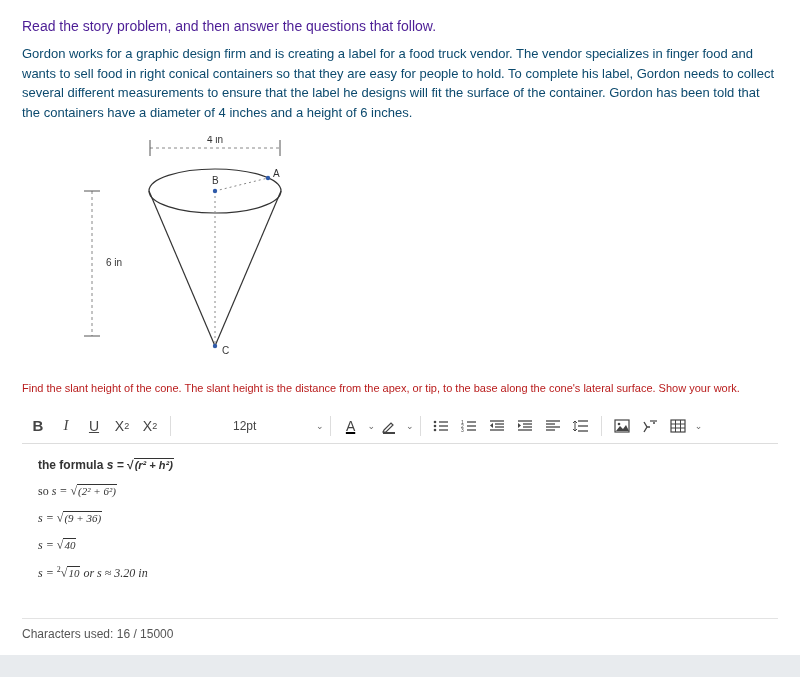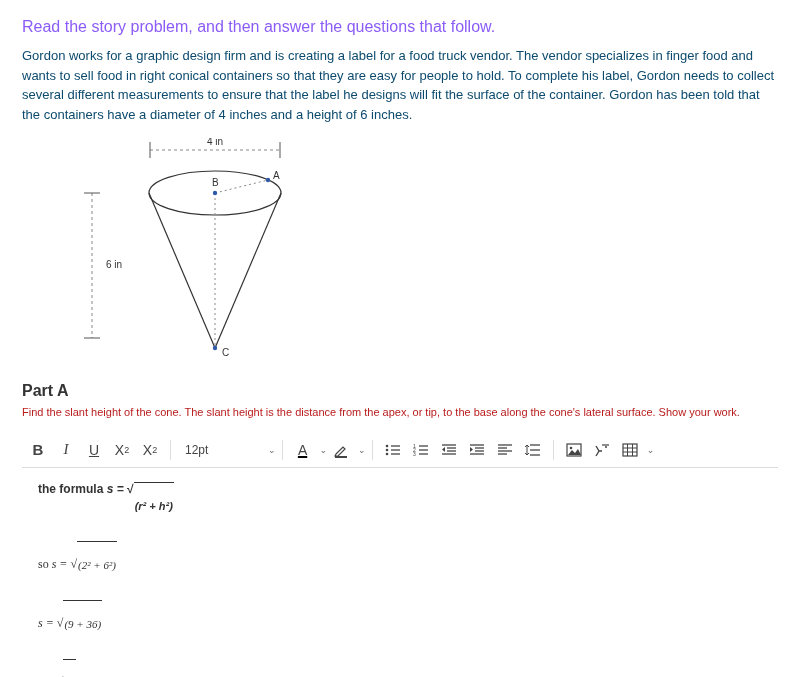--- a/index.html
+++ b/index.html
@@ -8,22 +8,22 @@
       background: #e8ebee;
       width: 800px;
       padding: 0;
       color: #333;
     }
     .container {
       background: #fff;
       padding: 18px 22px 14px 22px;
     }
     .instruction {
-      font-size: 16px;
-      color: #8b5cf6;
+      font-size: 14px;
+      color: #4c1d95;
       margin-bottom: 10px;
     }
     .story {
       font-size: 13px;
       color: #0c4a6e;
       line-height: 1.5;
       margin-bottom: 14px;
     }
     .diagram-wrap {
       margin: 0 0 14px 40px;
@@ -74,20 +74,21 @@
     .tb-sup { font-size: 14px; }
     .tb-sup sup { font-size: 9px; }
     .tb-sub { font-size: 14px; }
     .tb-sub sub { font-size: 9px; }
     .tb-font {
       font-size: 12px;
       padding: 0 22px 0 8px;
       min-width: 88px;
       justify-content: flex-start;
       position: relative;
+      margin-left: 48px;
     }
     .chev {
       font-size: 9px;
       color: #666;
       margin-left: 3px;
     }
     .tb-fontcolor { position: relative; }
     .tb-fontcolor .letter { text-decoration: underline; text-decoration-color: #000; text-decoration-thickness: 2px; font-size: 14px; }
     .editor-area {
       min-height: 170px;
@@ -110,25 +111,25 @@
     }
     .sqrt {
       display: inline-flex;
       align-items: flex-start;
     }
     .sqrt .radix {
       font-size: 12px;
     }
     .sqrt .under {
       border-top: 1px solid #333;
-      padding: 17px 1px;
+      padding: 0 1px;
       font-size: 11px;
     }
     .sup { font-size: 8px; vertical-align: super; }
-    .upright { font-style: normal; margin-top: 16px; }
+    .upright { font-style: normal; }
   </style>
 </head>
 <body>
 
 <div class="container">
 
   <p class="instruction">Read the story problem, and then answer the questions that follow.</p>
 
   <p class="story">Gordon works for a graphic design firm and is creating a label for a food truck vendor. The vendor specializes in finger food and wants to sell food in right conical containers so that they are easy for people to hold. To complete his label, Gordon needs to collect several different measurements to ensure that the label he designs will fit the surface of the container. Gordon has been told that the containers have a diameter of 4 inches and a height of 6 inches.</p>
 
@@ -156,21 +157,20 @@
 
       <circle cx="153" cy="55" r="2.2" fill="#2f5aa8"></circle>
       <text x="150" y="48" font-size="10" fill="#333">B</text>
       <circle cx="206" cy="42" r="2.2" fill="#2f5aa8"></circle>
       <text x="211" y="41" font-size="10" fill="#333">A</text>
       <circle cx="153" cy="210" r="2.2" fill="#2f5aa8"></circle>
       <text x="160" y="218" font-size="10" fill="#333">C</text>
     </svg>
   </div>
 
-  <div class="part-title">Part A</div>
   <p class="part-prompt">Find the slant height of the cone. The slant height is the distance from the apex, or tip, to the base along the cone's lateral surface. Show your work.</p>
 
   <div class="toolbar">
     <span class="tb-btn tb-bold">B</span>
     <span class="tb-btn tb-italic">I</span>
     <span class="tb-btn tb-underline">U</span>
     <span class="tb-btn tb-sup">
         <span>X</span>
         <sup>2</sup>
       </span>

